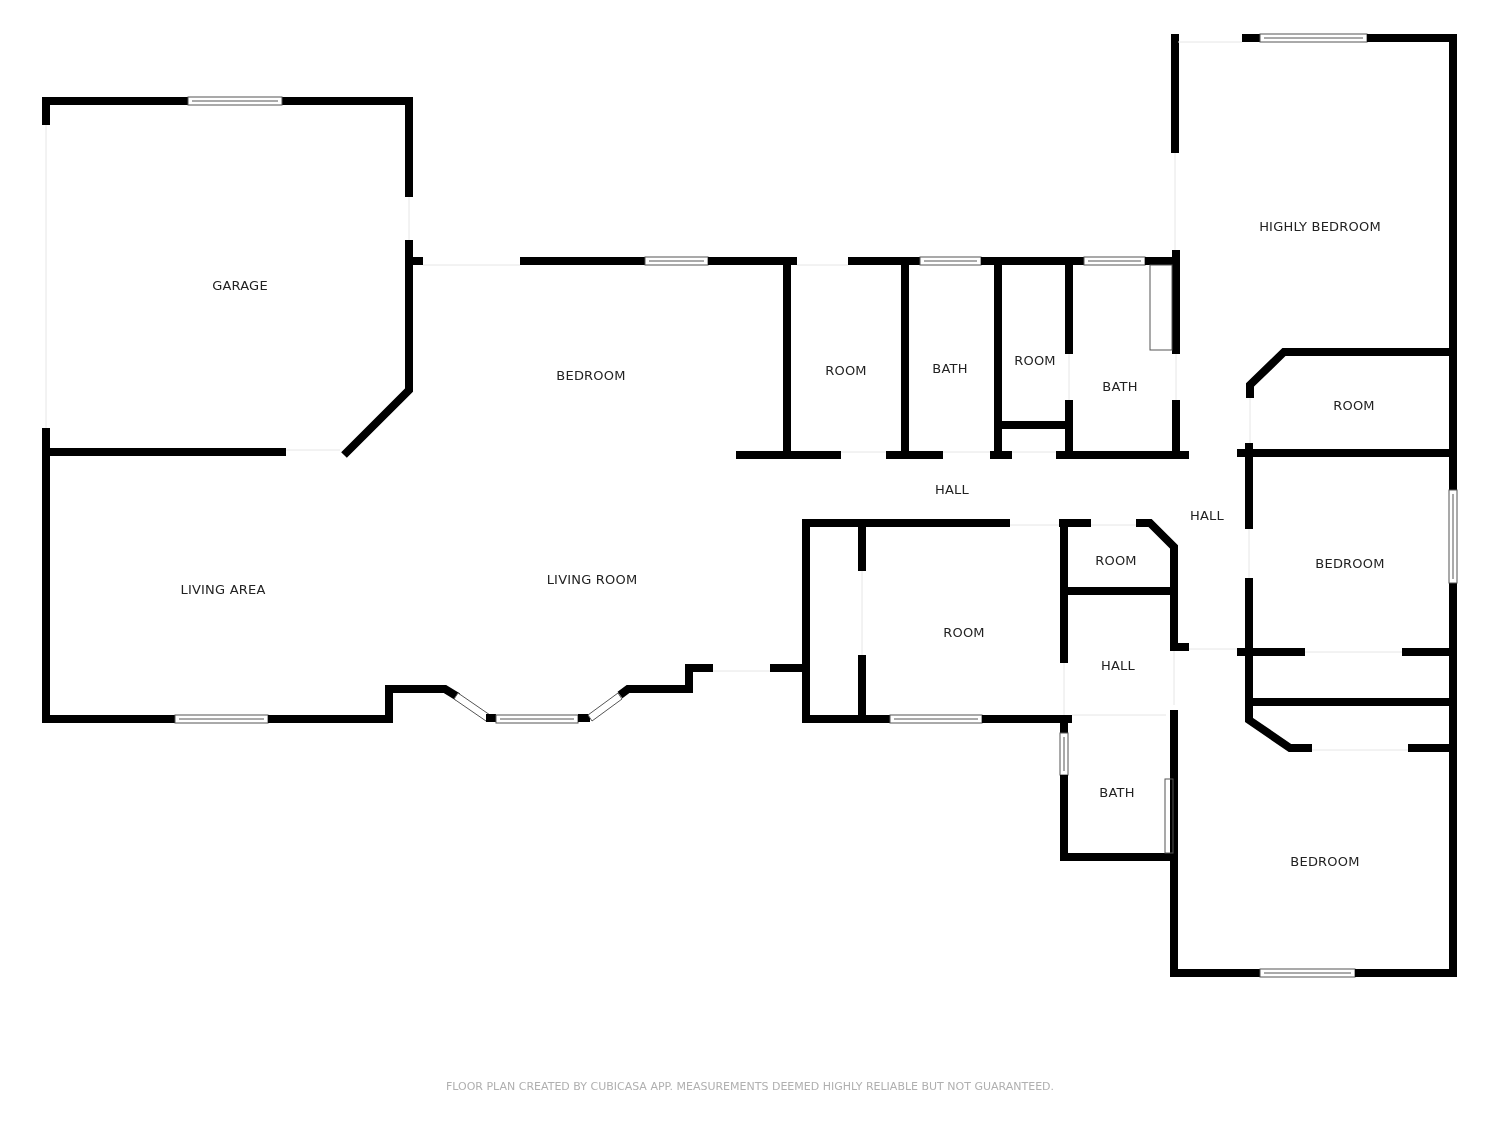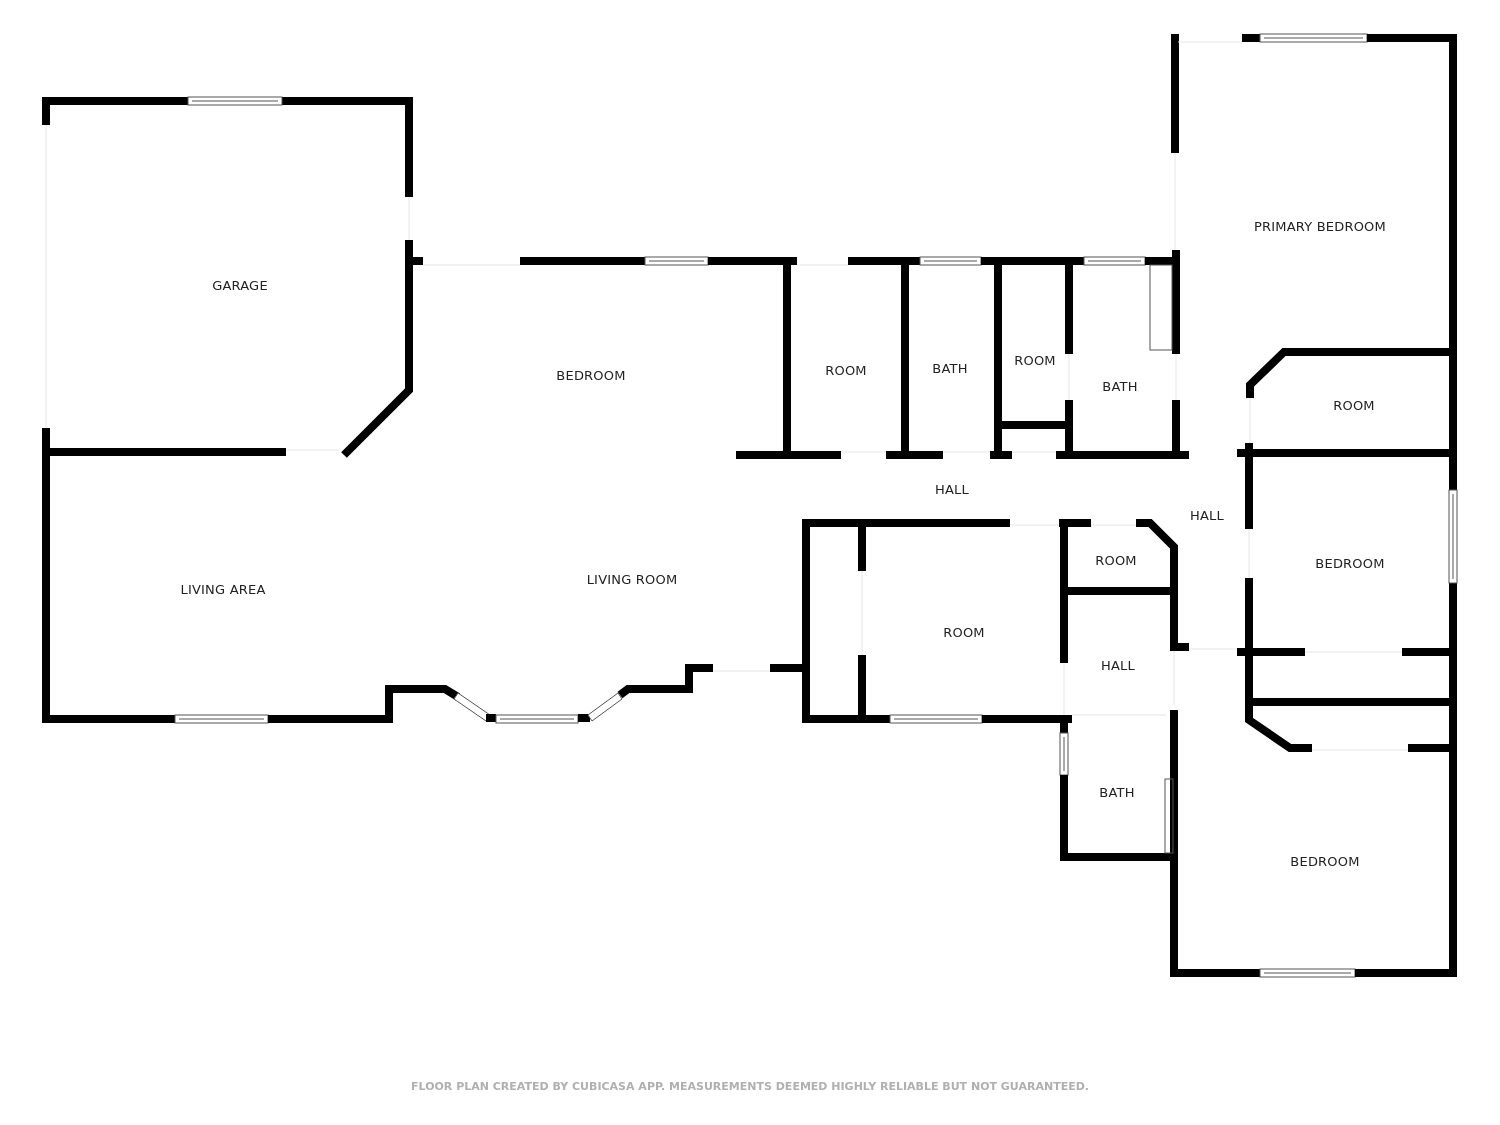--- a/index.html
+++ b/index.html
@@ -4,21 +4,21 @@
 <style>
   html, body { margin: 0; padding: 0; background: #ffffff; }
   body { width: 1500px; height: 1125px; position: relative; overflow: hidden; font-family: "Liberation Sans", sans-serif; }
   svg.plan { position: absolute; left: 0; top: 0; }
   .wall { stroke: #000; stroke-width: 8; fill: none; stroke-linecap: butt; stroke-linejoin: miter; }
   .door { stroke: #e6e6e6; stroke-width: 1; fill: none; }
   .win { fill: #fff; stroke: #555; stroke-width: 1; }
   .winline { stroke: #555; stroke-width: 1; }
   .closet { fill: none; stroke: #555; stroke-width: 1; }
   .label { position: absolute; transform: translate(-50%, -50%); font-family: "DejaVu Sans", sans-serif; font-size: 13px; color: #222; letter-spacing: 0.2px; white-space: nowrap; }
-  .footer { position: absolute; left: 750px; top: 1086px; transform: translate(-50%, -50%); font-family: "DejaVu Sans", sans-serif; font-size: 11px; color: #b0b0b0; white-space: nowrap; font-weight: bold; }
+  .footer { position: absolute; left: 750px; top: 1086px; transform: translate(-50%, -50%); font-family: "DejaVu Sans", sans-serif; font-size: 11px; color: #b0b0b0; white-space: nowrap; }
 </style>
 </head>
 <body>
 
 <svg class="plan" width="1500" height="1125" viewBox="0 0 1500 1125">
 
   <g>
     <polyline class="wall" points="46,125 46,101 188,101"></polyline>
     <polyline class="wall" points="282,101 409,101 409,197"></polyline>
     <polyline class="wall" points="409,240 409,390 344,455"></polyline>
@@ -147,26 +147,26 @@
     <line class="wall" x1="1355" y1="973" x2="1457" y2="973"></line>
   </g>
 </svg>
 
 <div class="label" style="left:240px;top:285px;">GARAGE</div>
 <div class="label" style="left:591px;top:375px;">BEDROOM</div>
 <div class="label" style="left:846px;top:370px;">ROOM</div>
 <div class="label" style="left:950px;top:368px;">BATH</div>
 <div class="label" style="left:1035px;top:360px;">ROOM</div>
 <div class="label" style="left:1120px;top:386px;">BATH</div>
-<div class="label" style="left:1320px;top:226px;">PRIMARY BEDROOM</div>
+<div class="label" style="left:1320px;top:226px;">HIGHLY BEDROOM</div>
 <div class="label" style="left:1354px;top:405px;">ROOM</div>
 <div class="label" style="left:952px;top:489px;">HALL</div>
 <div class="label" style="left:1207px;top:515px;">HALL</div>
 <div class="label" style="left:223px;top:589px;">LIVING AREA</div>
-<div class="label" style="left:592px;top:579px;margin-left:40px;">LIVING ROOM</div>
+<div class="label" style="left:592px;top:579px;">LIVING ROOM</div>
 <div class="label" style="left:964px;top:632px;">ROOM</div>
 <div class="label" style="left:1116px;top:560px;">ROOM</div>
 <div class="label" style="left:1118px;top:665px;">HALL</div>
 <div class="label" style="left:1350px;top:563px;">BEDROOM</div>
 <div class="label" style="left:1117px;top:792px;">BATH</div>
 <div class="label" style="left:1325px;top:861px;">BEDROOM</div>
 
 <div class="footer">FLOOR PLAN CREATED BY CUBICASA APP. MEASUREMENTS DEEMED HIGHLY RELIABLE BUT NOT GUARANTEED.</div>
 
 </body></html>

